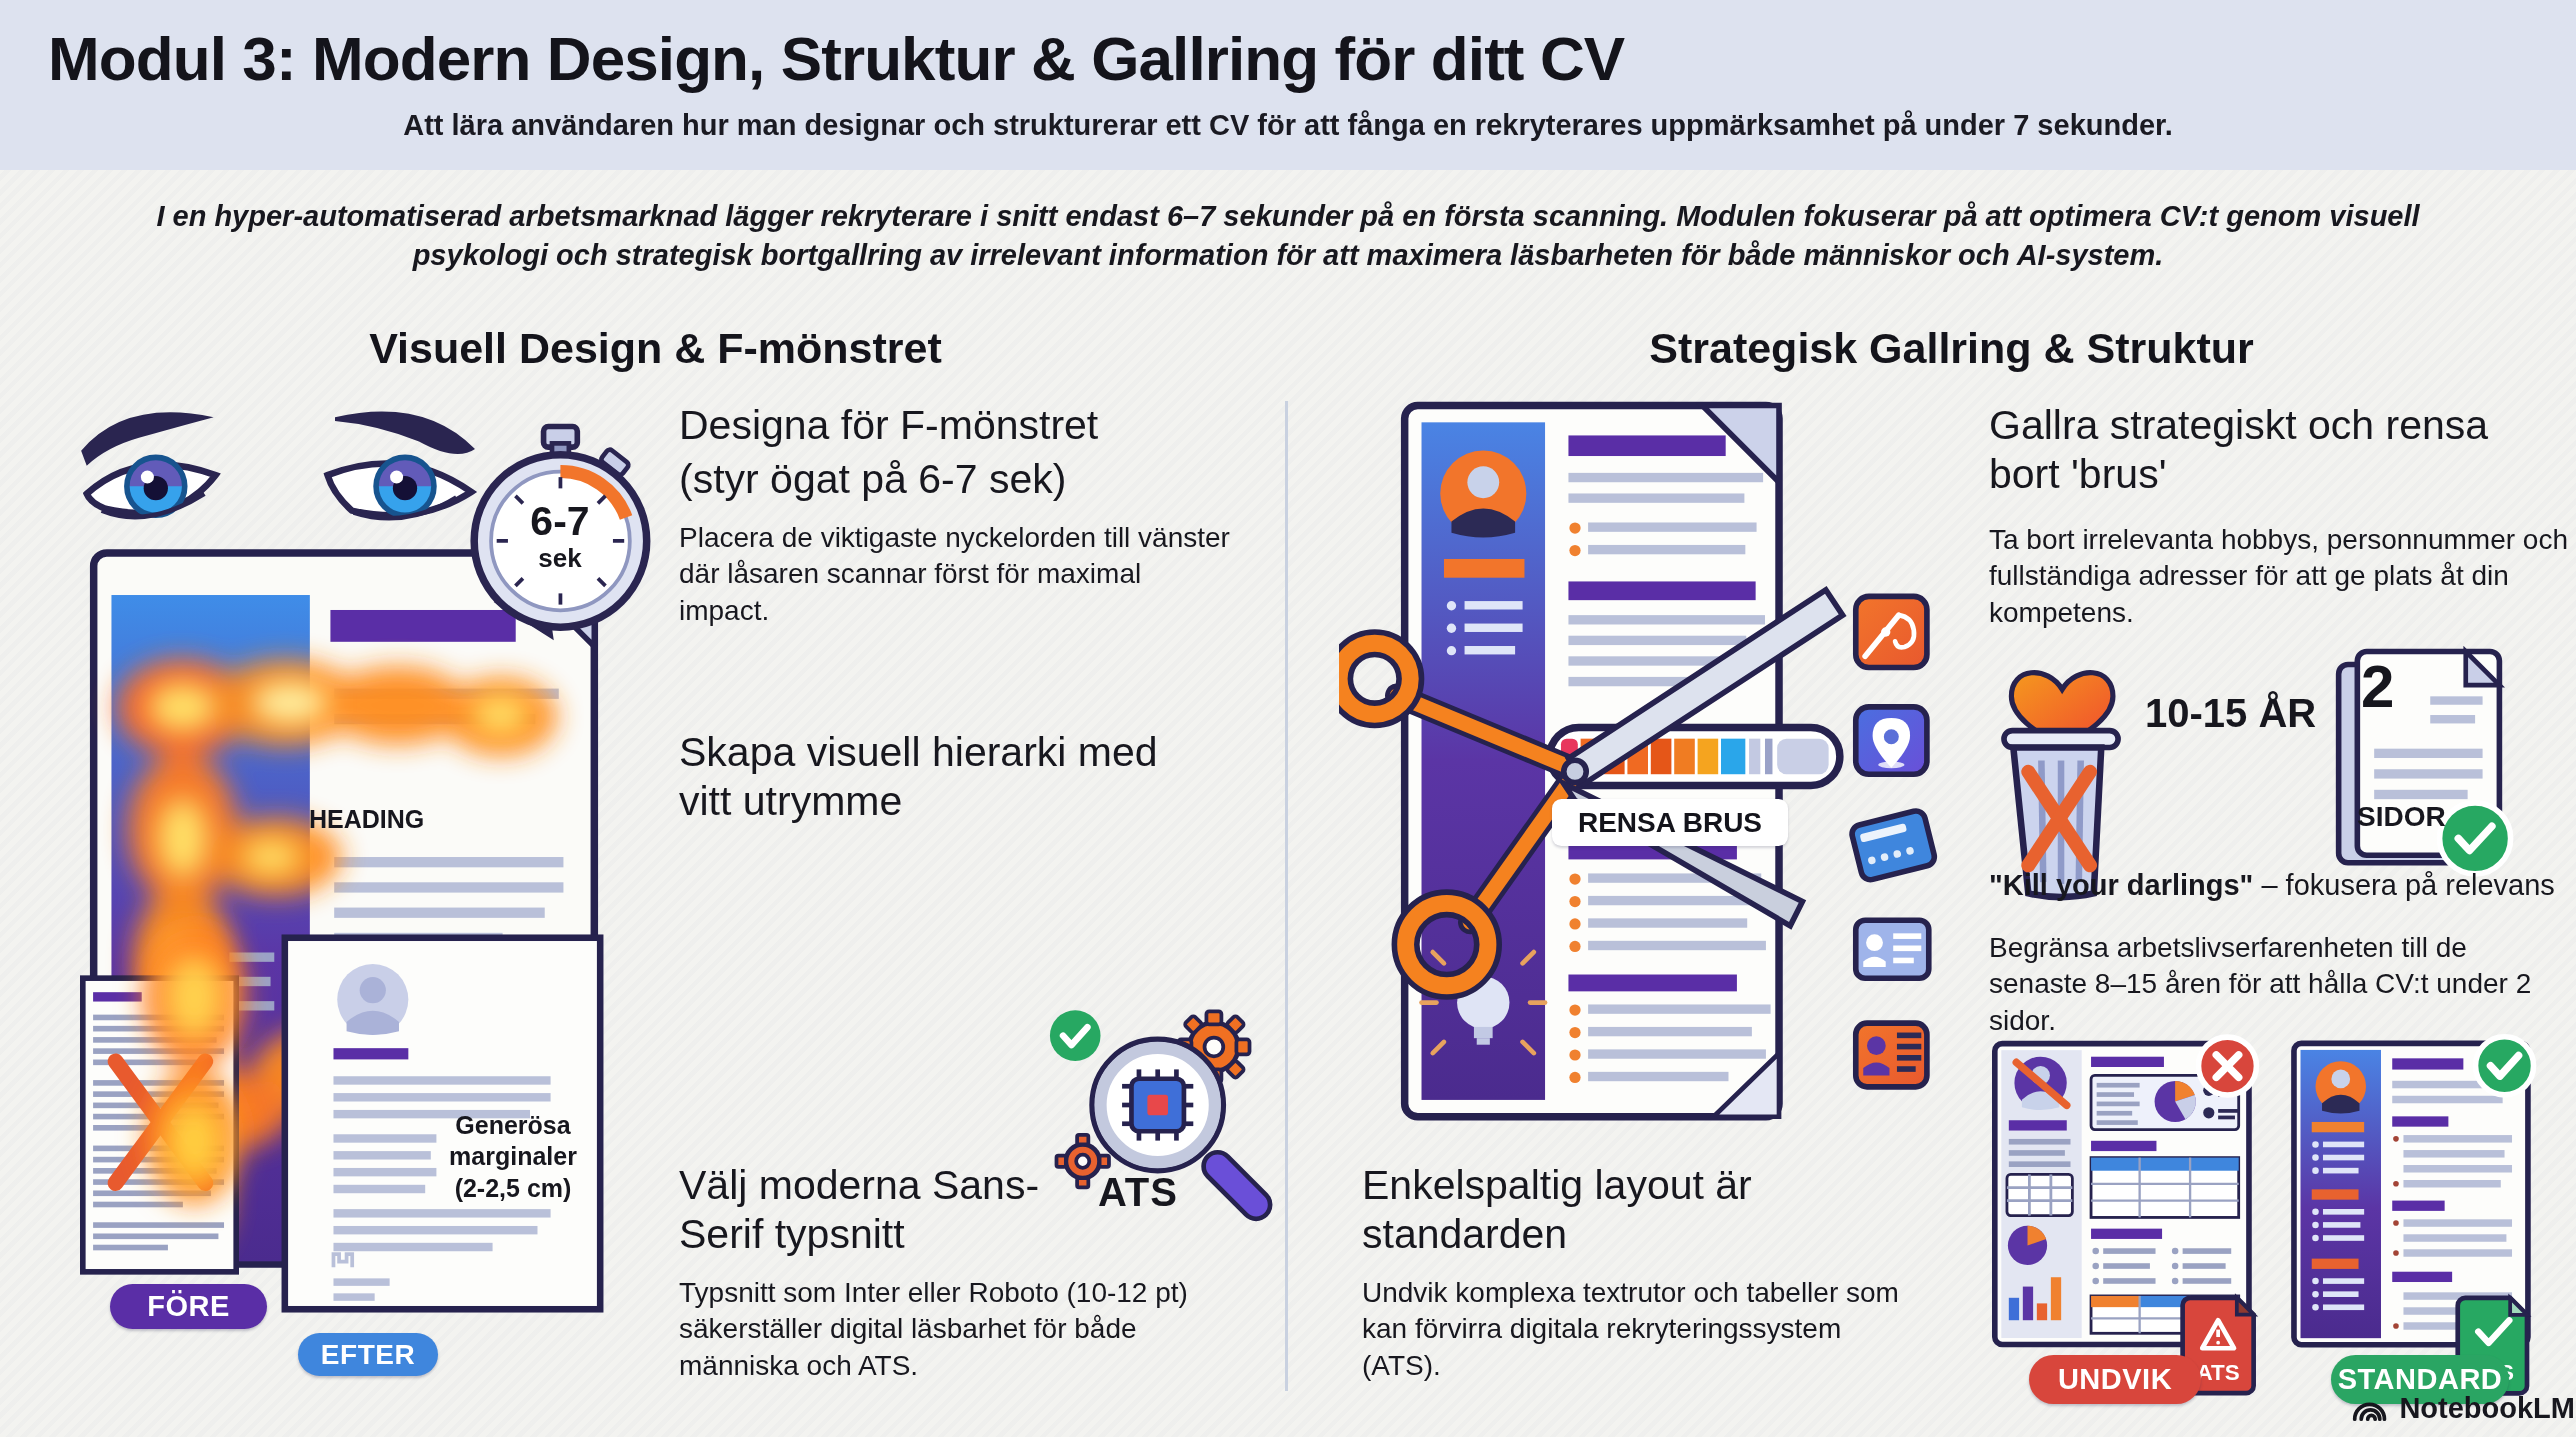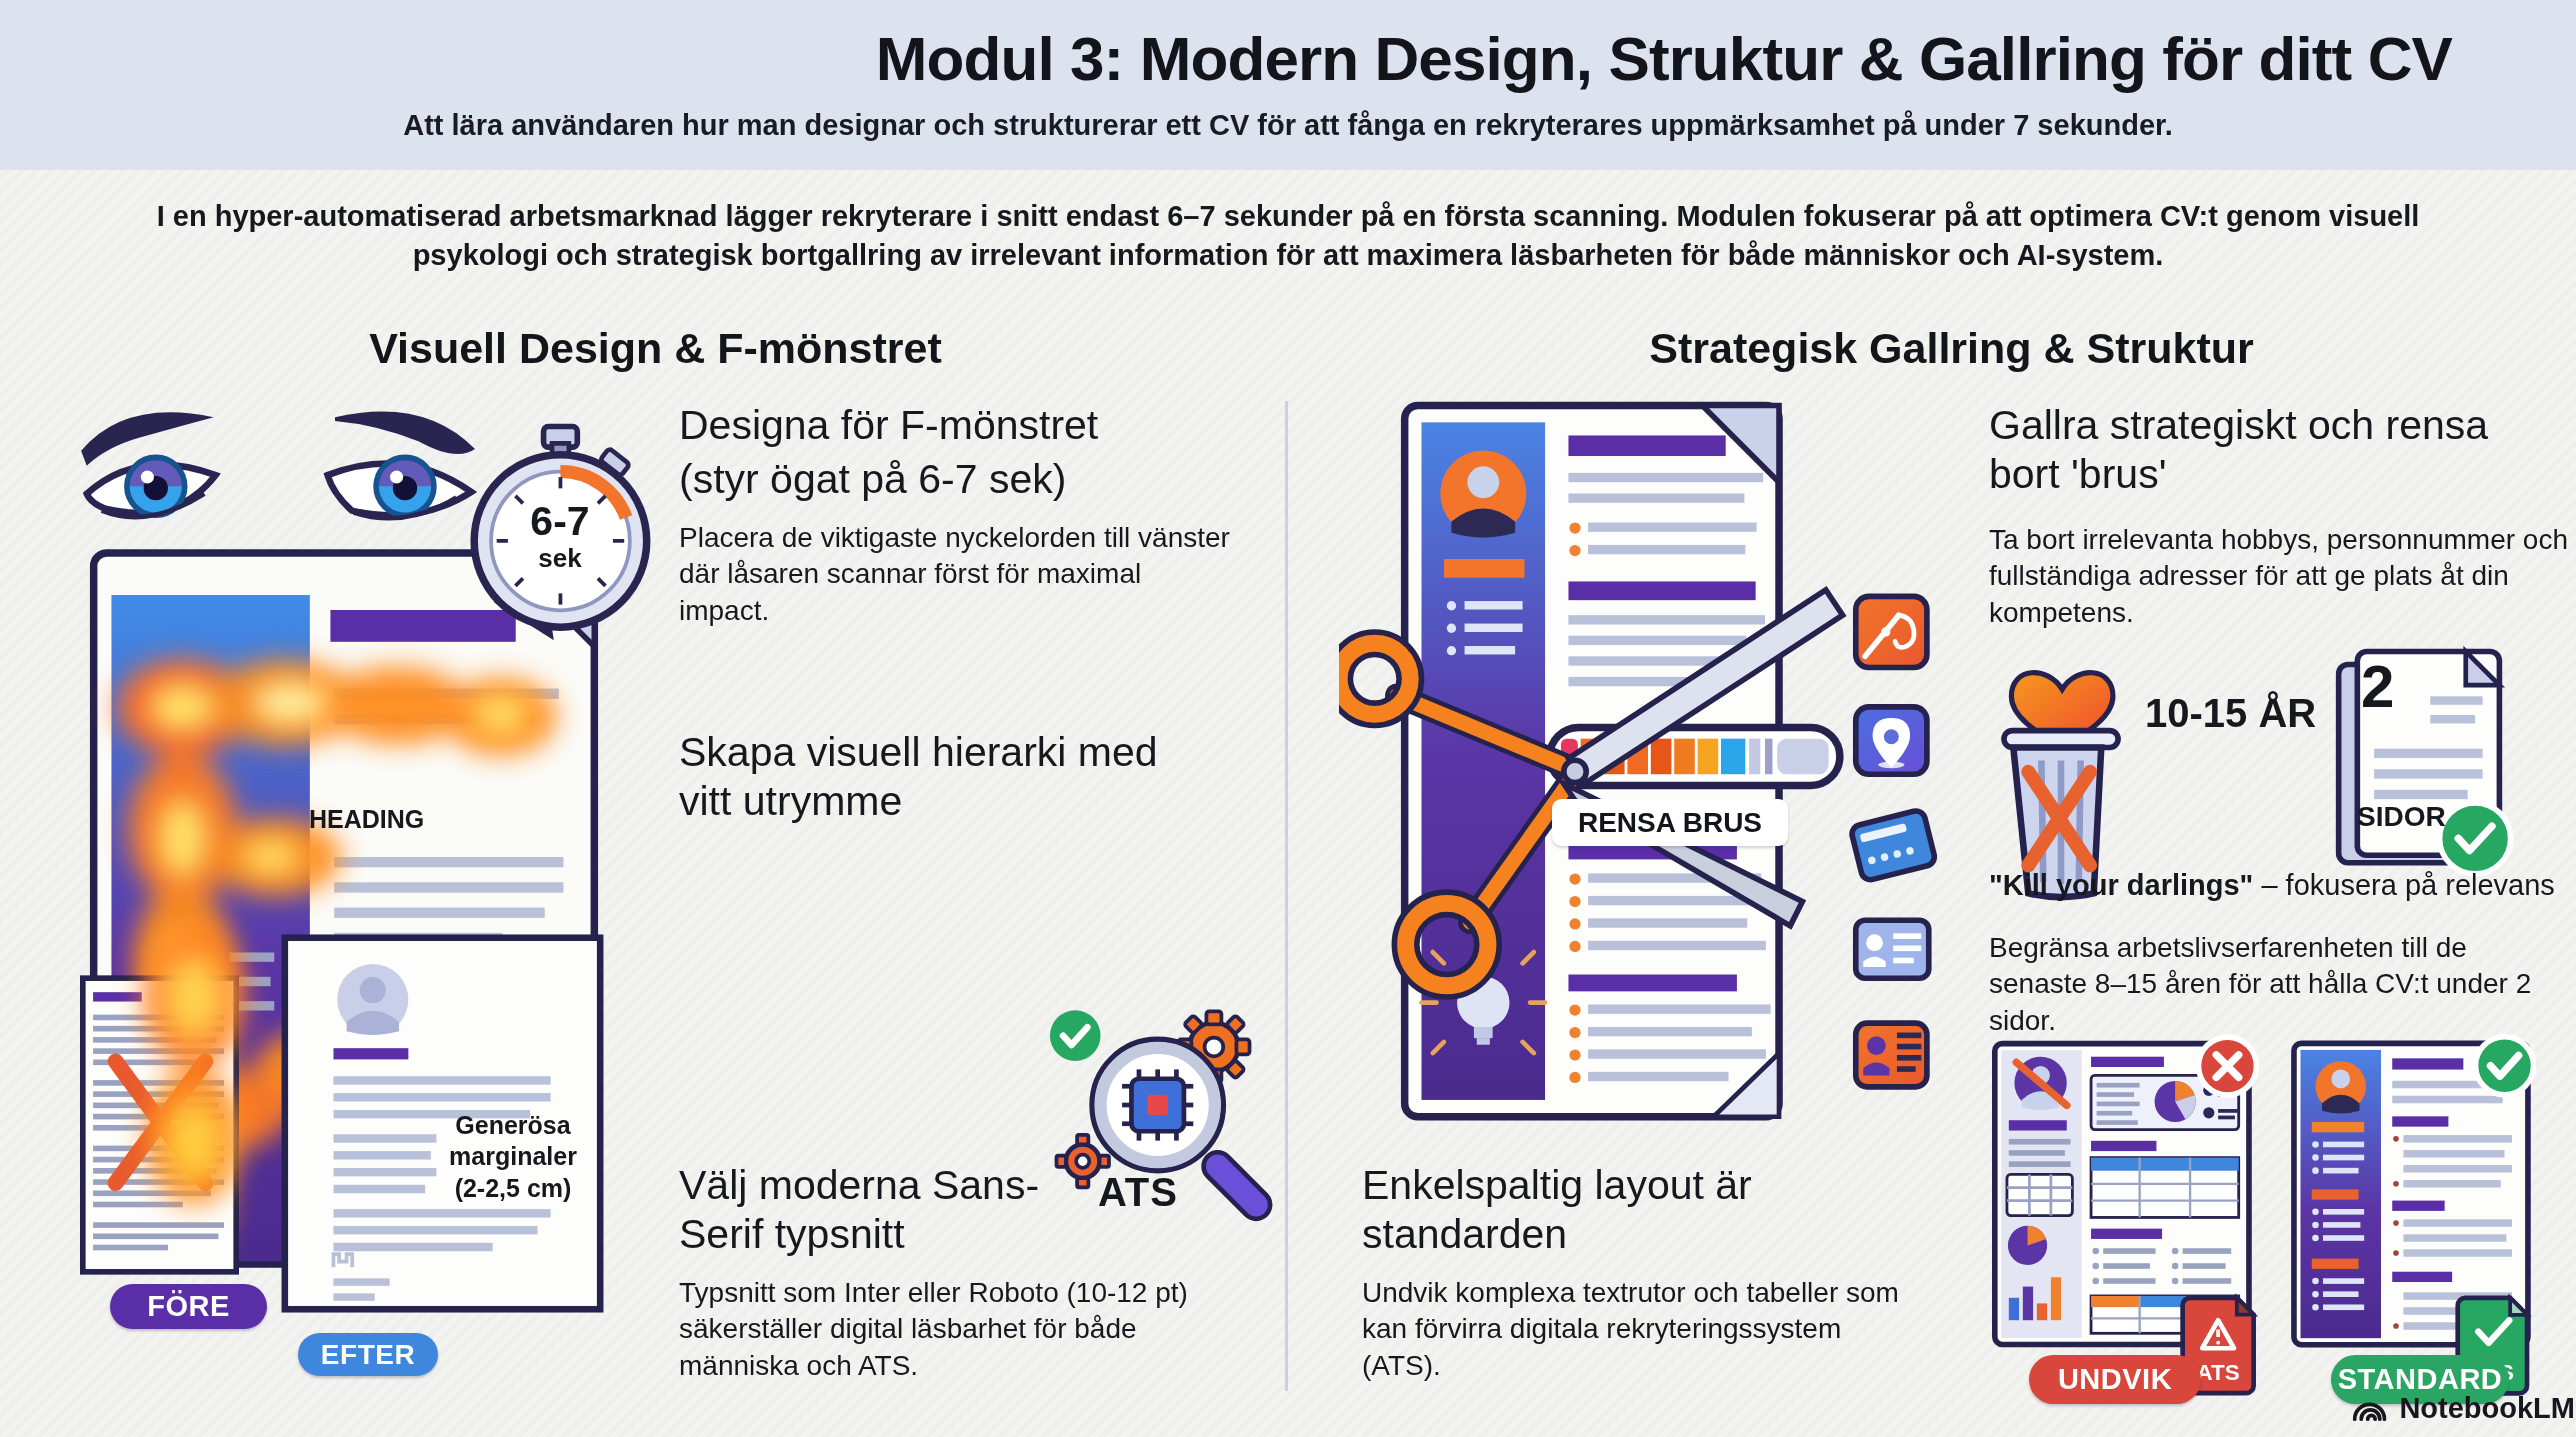--- a/index.html
+++ b/index.html
@@ -2,23 +2,23 @@
 <html style="font-size:15px"><head>
 <meta charset="utf-8">
 <style>
   html,body{margin:0;padding:0;background:#e9eaee;}
   body{font-family:"Liberation Sans","DejaVu Sans",sans-serif;}
   #canvas{position:relative;width:2576px;height:1438px;overflow:hidden;
     background:#f3f3f0;
     background-image:repeating-linear-gradient(135deg,rgba(120,130,165,.035) 0 4.7px,rgba(255,255,255,0) 4.7px 10.3px);}
   .abs{position:absolute;}
   .band{left:0;top:0;width:2576px;height:170px;background:#dde2ef;}
-  .title{left:0;top:22.5px;width:2452px;text-align:right;font-size:62px;font-weight:800;color:#14141b;letter-spacing:-0.9px;}
+  .title{left:0;top:22.5px;width:2452px;text-align:left;font-size:62px;font-weight:800;color:#14141b;letter-spacing:-0.9px;padding-left:48px;}
   .subtitle{left:0;top:109px;width:2576px;text-align:center;font-size:29px;font-weight:700;color:#1a1a22;}
-  .intro{left:90px;top:197px;width:2396px;text-align:center;font-size:29px;font-weight:600;color:#17171e;line-height:1.34;}
+  .intro{left:90px;top:197px;width:2396px;text-align:center;font-size:29px;font-weight:600;color:#17171e;line-height:1.34;font-style:italic;}
   .colhead{font-size:43px;font-weight:800;color:#14141b;text-align:center;}
   .divider{left:1285px;top:401px;width:2.8px;height:990px;background:#c9d1e0;}
   .blockhead{font-size:41px;font-weight:400;color:#17171e;line-height:1.2;}
   .blocksub{font-size:41px;font-weight:400;color:#17171e;line-height:1.2;}
   .blockbody{font-size:28px;font-weight:500;color:#17171e;line-height:1.3;}
   .pill{display:flex;align-items:center;justify-content:center;color:#fff;font-weight:800;
     border-radius:935px;box-shadow:0 1.9px 2.8px rgba(40,40,80,.25);letter-spacing:0.5px;}
   .overlaytext{font-weight:800;color:#17171e;}
   svg{display:block;font-family:inherit;}
   .killline{font-size:29px;color:#17171e;}

